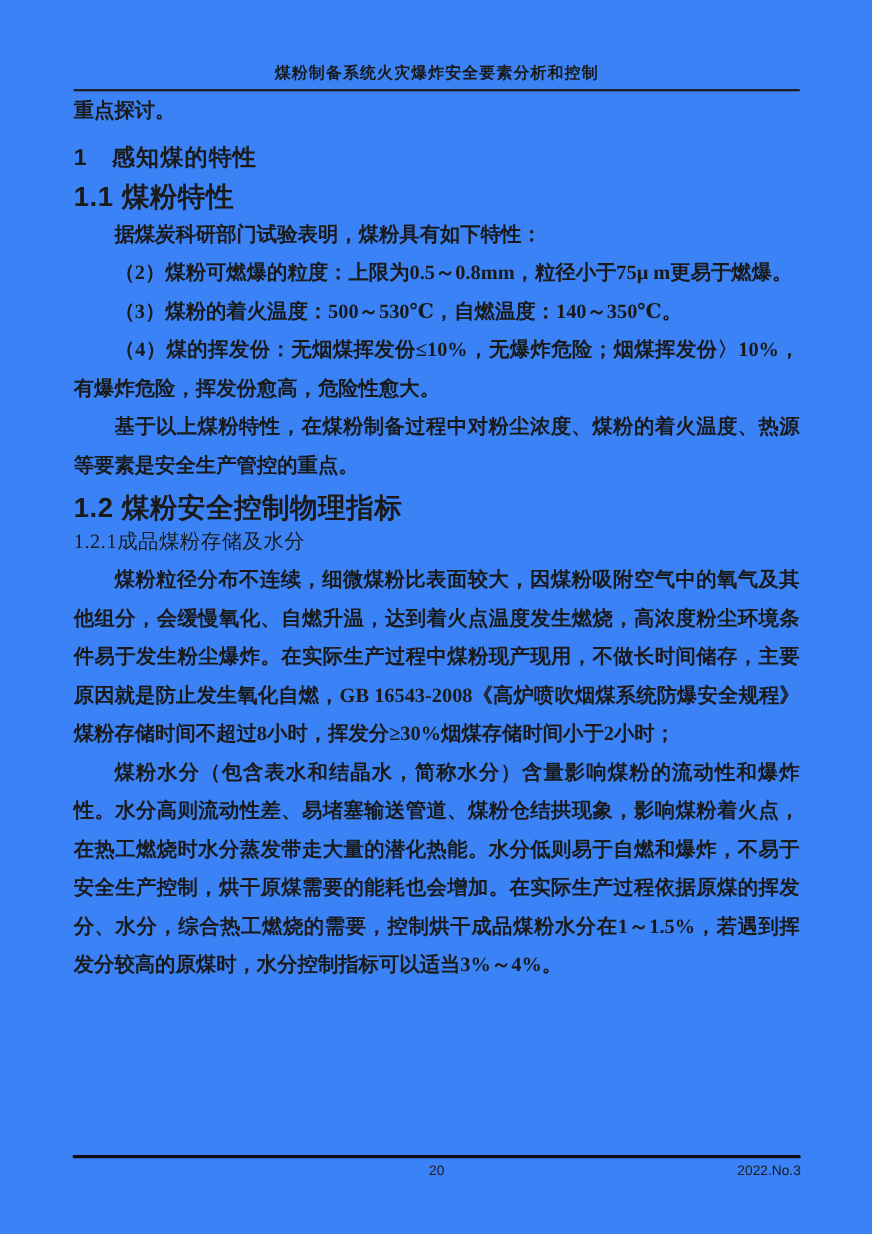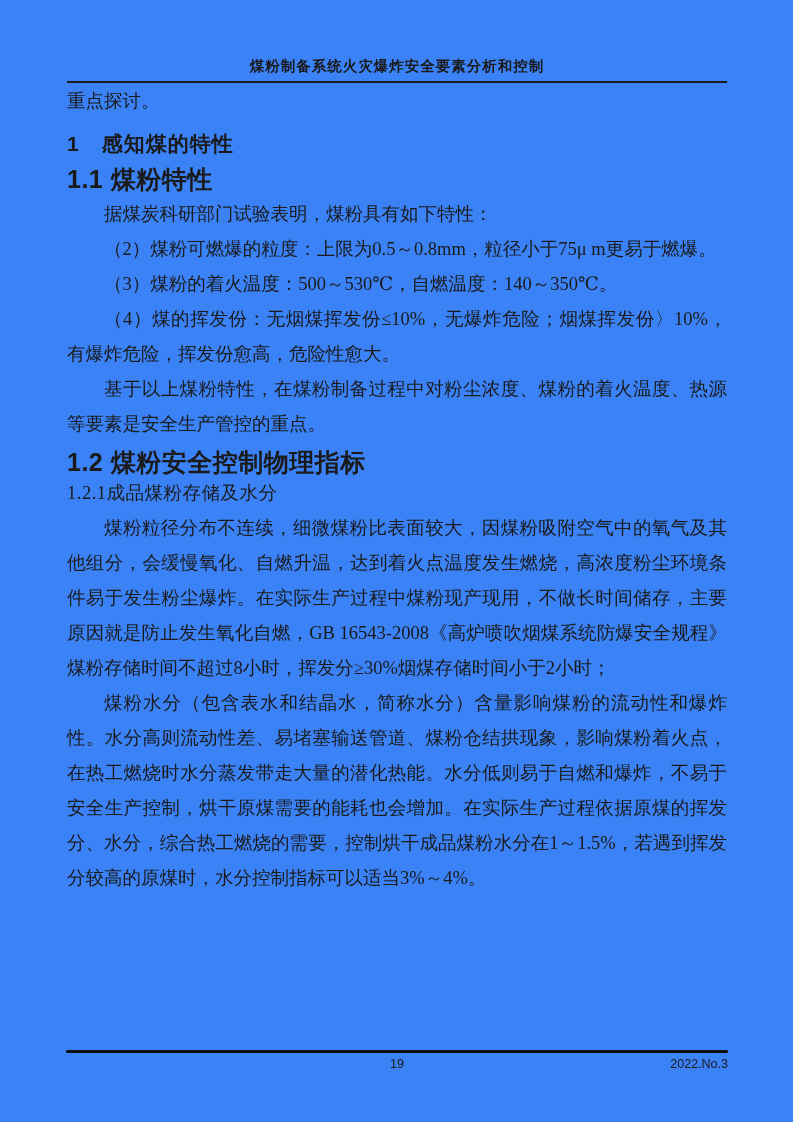--- a/index.html
+++ b/index.html
@@ -37,20 +37,21 @@
     position: absolute;
     top: 84px;
     left: 67px;
     width: 660px;
   }
   .content p {
     margin: 0;
     font-size: 18.5px;
     line-height: 35px;
     text-align: justify;
+    font-weight: bold;
   }
   .content p.indent {
     text-indent: 2em;
   }
   h1.sec1 {
     margin: 10px 0 6px 0;
     font-family: "Liberation Sans", "DejaVu Sans", sans-serif;
     font-size: 21px;
     line-height: 30px;
     font-weight: bold;
@@ -139,17 +140,17 @@
 
     <p class="indent">煤粉粒径分布不连续，细微煤粉比表面较大，因煤粉吸附空气中的氧气及其他组分，会缓慢氧化、自燃升温，达到着火点温度发生燃烧，高浓度粉尘环境条件易于发生粉尘爆炸。在实际生产过程中煤粉现产现用，不做长时间储存，主要原因就是防止发生氧化自燃，GB 16543-2008《高炉喷吹烟煤系统防爆安全规程》煤粉存储时间不超过8小时，挥发分≥30%烟煤存储时间小于2小时；</p>
 
     <p class="indent">煤粉水分（包含表水和结晶水，简称水分）含量影响煤粉的流动性和爆炸性。水分高则流动性差、易堵塞输送管道、煤粉仓结拱现象，影响煤粉着火点，在热工燃烧时水分蒸发带走大量的潜化热能。水分低则易于自燃和爆炸，不易于安全生产控制，烘干原煤需要的能耗也会增加。在实际生产过程依据原煤的挥发分、水分，综合热工燃烧的需要，控制烘干成品煤粉水分在1～1.5%，若遇到挥发分较高的原煤时，水分控制指标可以适当3%～4%。</p>
 
   </div>
 
   <div class="footer-rule"></div>
 
   <div class="footer-row">
-    <span class="page-num">19</span>
+    <span class="page-num">20</span>
     <span class="issue">2022.No.3</span>
   </div>
 
 </div>
 
 </body></html>

